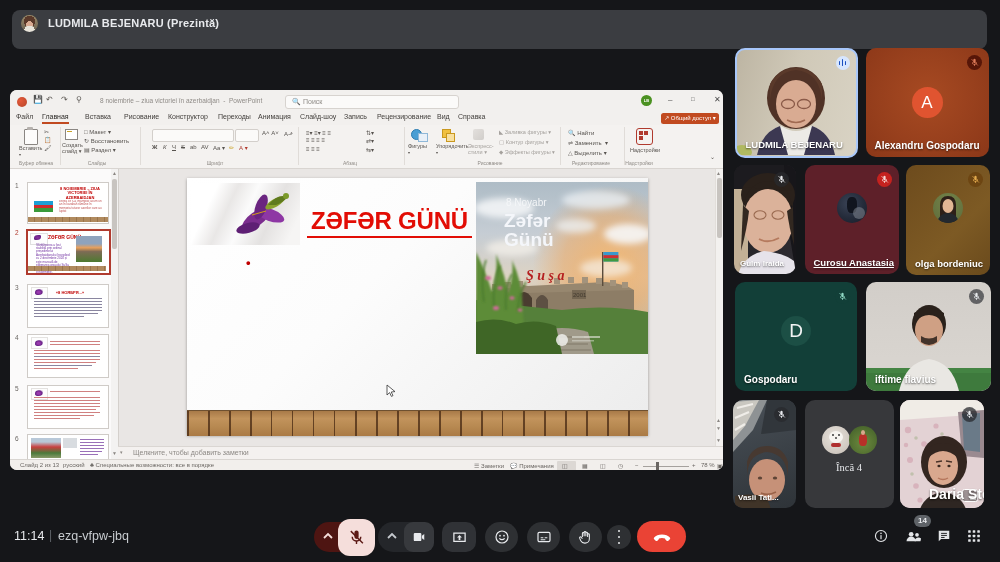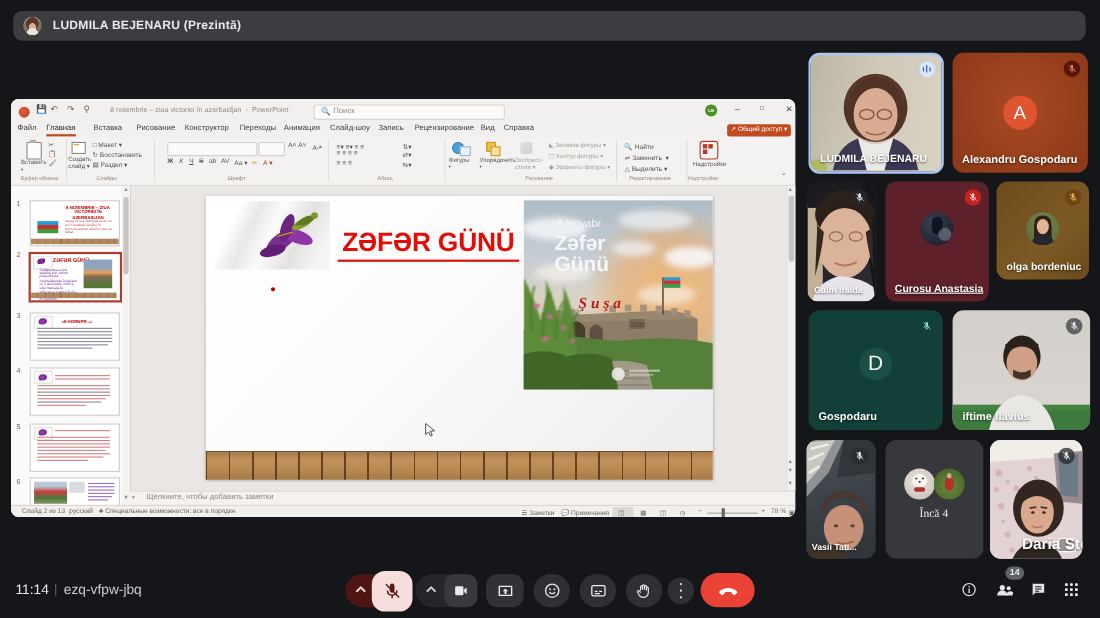--- a/index.html
+++ b/index.html
@@ -1,19 +1,19 @@
 <!DOCTYPE html>
 <html><head>
 <meta charset="utf-8">
 <style>
   html,body{margin:0;padding:0;}
   body{width:1000px;height:562px;background:#151619;overflow:hidden;position:relative;font-family:"Liberation Sans",sans-serif;}
   .abs{position:absolute;}
   
-  #topbar{left:12px;top:10px;width:975px;height:27px;background:#3b3d41;border-radius:8px;}
+  #topbar{left:12px;top:10px;width:975px;height:39px;background:#3b3d41;border-radius:8px;}
   #topbar .av{position:absolute;left:9px;top:5px;width:17px;height:17px;border-radius:50%;background:radial-gradient(circle at 50% 95%, #e8e4da 0 30%, rgba(0,0,0,0) 31%),radial-gradient(circle at 50% 55%, #d9ab92 0 26%, rgba(0,0,0,0) 27%),radial-gradient(circle at 50% 38%, #5a392a 0 42%, rgba(0,0,0,0) 43%),linear-gradient(180deg,#9a8a68,#6a6052);}
   #topbar .nm{position:absolute;left:36px;top:7px;font-size:11px;font-weight:bold;color:#e8eaed;letter-spacing:.2px;}
   
   #ppt{left:10px;top:90px;width:713px;height:380px;background:#f2f0ee;border-radius:7px;overflow:hidden;}
   #ttl{left:0;top:0;width:713px;height:20px;background:#f2f0ee;}
   #menu{left:0;top:20px;width:713px;height:15px;background:#f2f0ee;}
   #ribbon{left:0;top:35px;width:713px;height:43px;background:#f4f2f0;border-bottom:1px solid #d9d5d1;}
   #content{left:108px;top:79px;width:605px;height:277px;background:#e9e6e4;}
   #thumbs{left:0;top:79px;width:108px;height:290px;background:#fbfafa;border-right:1px solid #d4d0cc;}
   #notes{left:108px;top:356px;width:605px;height:13px;background:#f4f1ef;border-top:1px solid #dad6d2;}
@@ -420,21 +420,21 @@
     </div>
     <div class="mic" style="background:#c5221f;">
         <svg width="9" height="9" viewBox="0 0 24 24" style="position:absolute;left:3px;top:3px;">
           <path fill="#f6d9d6" d="M12 14a3 3 0 0 0 3-3V5a3 3 0 0 0-6 0v6a3 3 0 0 0 3 3zm5-3a5 5 0 0 1-10 0H5a7 7 0 0 0 6 6.9V21h2v-3.1A7 7 0 0 0 19 11z"></path>
           <path stroke="#f6d9d6" stroke-width="2" d="M4 3 L21 20"></path>
         </svg>
       </div>
     <div class="tname" style="font-size:9.5px;text-decoration:underline;">Curosu Anastasia</div>
   </div>
 
-  <div class="abs tile" style="left:906px;top:165px;width:83.5px;height:89px;background:linear-gradient(135deg,#6d4b1d 0%,#7d5a24 60%,#6a4a1c 100%);">
+  <div class="abs tile" style="left:906px;top:165px;width:83.5px;height:110px;background:linear-gradient(135deg,#6d4b1d 0%,#7d5a24 60%,#6a4a1c 100%);">
     <div class="abs" style="left:27px;top:28px;width:30px;height:30px;border-radius:50%;background:radial-gradient(circle at 50% 30%,#74834a 0%,#5d6b3a 100%);overflow:hidden;">
       <svg width="30" height="30" viewBox="0 0 30 30" style="position:absolute;left:0;top:0;">
         <path d="M7 30 L7 12 Q7 3 15 3 Q23 3 23 12 L23 30 Z" fill="#2e2018"></path>
         <ellipse cx="15" cy="13" rx="5.5" ry="7" fill="#e2b694"></ellipse>
         <path d="M4 30 Q6 20 15 20 Q24 20 26 30 Z" fill="#23282e"></path>
       </svg>
     </div>
     <div class="mic" style="background:#6d4512;">
         <svg width="9" height="9" viewBox="0 0 24 24" style="position:absolute;left:3px;top:3px;">
           <path fill="#e3aa4e" d="M12 14a3 3 0 0 0 3-3V5a3 3 0 0 0-6 0v6a3 3 0 0 0 3 3zm5-3a5 5 0 0 1-10 0H5a7 7 0 0 0 6 6.9V21h2v-3.1A7 7 0 0 0 19 11z"></path>

